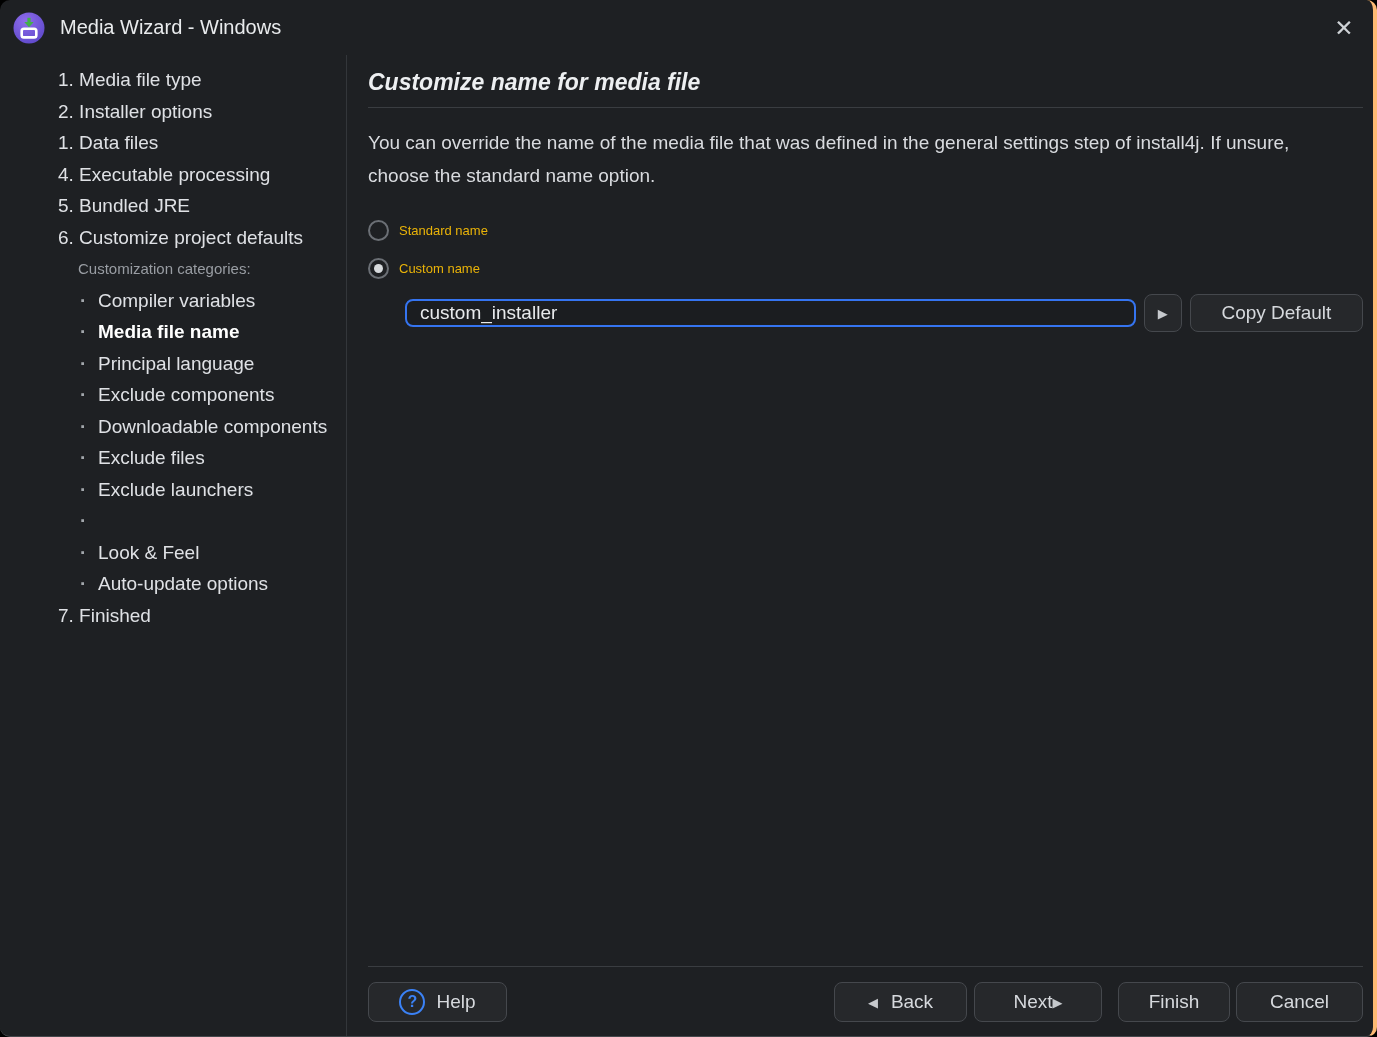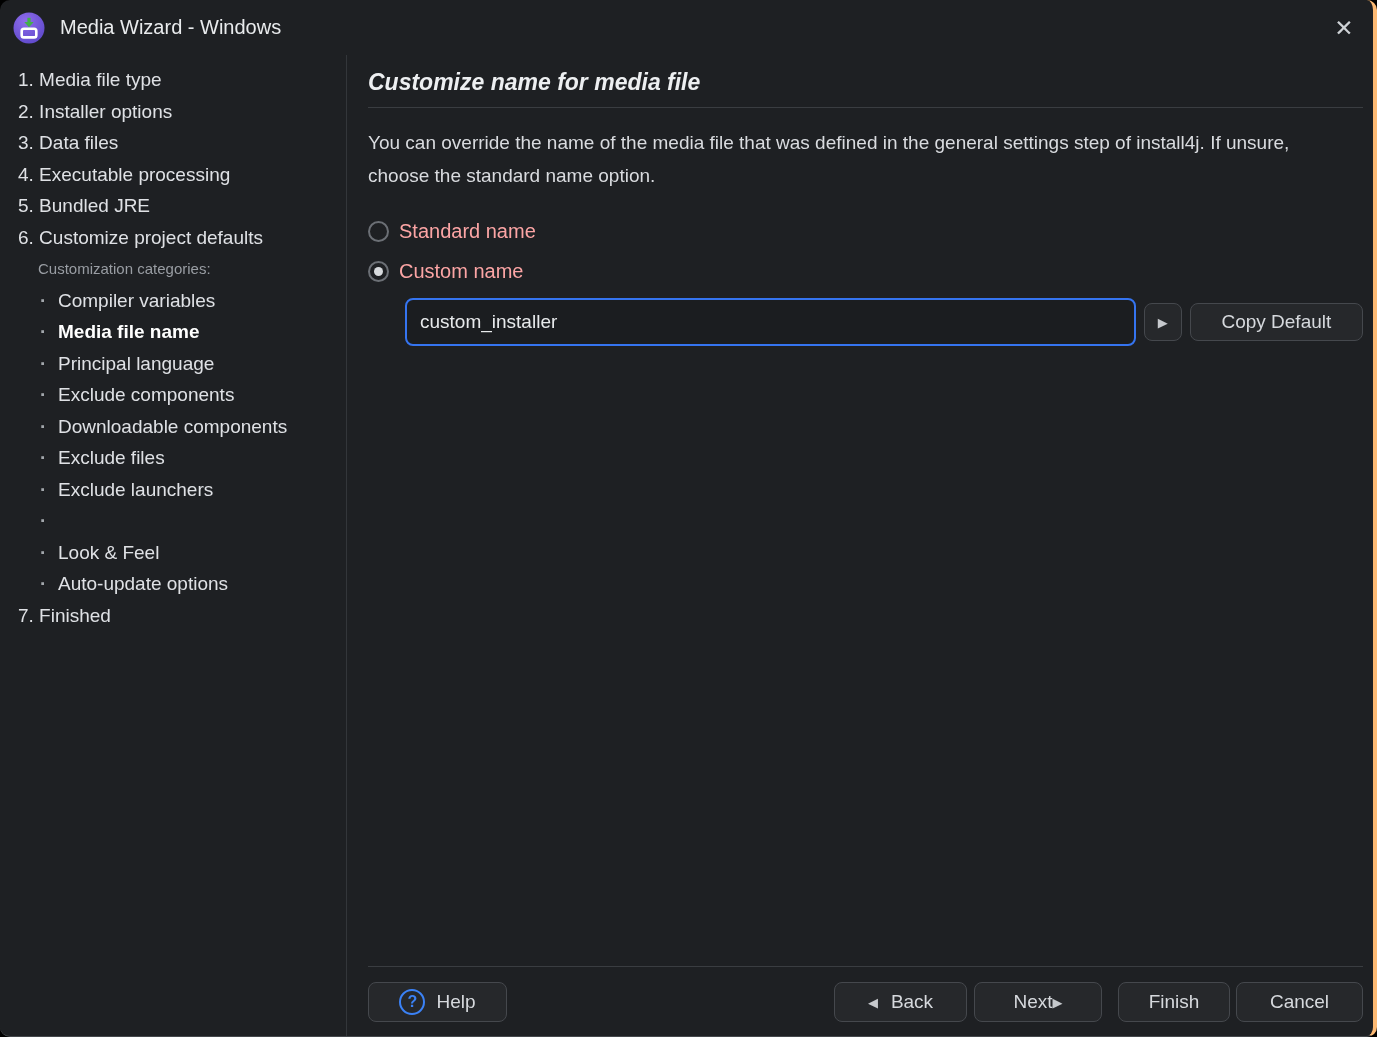--- a/index.html
+++ b/index.html
@@ -26,45 +26,45 @@
   .close-btn {
     margin-left:auto; width:58px; height:55px;
     display:flex; align-items:center; justify-content:center;
     font-size:23px; color:#ced2d6; cursor:default; background:transparent; border:0;
     font-family:"DejaVu Sans", sans-serif;
   }
   
   .body { position:absolute; top:55px; left:0; right:0; bottom:0; display:flex; }
   .sidebar {
     width:347px; flex:0 0 347px; box-sizing:border-box;
-    border-right:1px solid #33363a; padding-top:9px;
+    border-right:1px solid #33363a; padding-top:9px;padding-left:40px;
   }
   .step { padding-left:18px; font-size:19px; line-height:31.5px; white-space:nowrap; color:#dfe1e5; }
   .caption { padding-left:38px; font-size:15px; line-height:31.5px; color:#999da3; white-space:nowrap; }
   .cat { padding-left:40px; font-size:19px; line-height:31.5px; display:flex; align-items:center; white-space:nowrap; color:#dfe1e5; }
   .cat .bullet { width:18px; color:#a3a7ac; font-weight:bold; flex:0 0 18px; }
   .cat.active { font-weight:bold; color:#ffffff; }
   
   .main { flex:1 1 auto; min-width:0; display:flex; flex-direction:column; padding:0 10px 0 21px; box-sizing:border-box; }
   .heading { margin-top:14px; font-size:23px; font-weight:bold; color:#edeff1;font-style:italic; }
   .rule { height:1px; background:#3a3d41; margin-top:11px; }
   .desc { margin-top:18px; font-size:19px; line-height:33px; color:#d9dbdf; max-width:978px; }
   .radios { margin-top:28px; display:flex; flex-direction:column; gap:17px; }
   .radio-row { display:flex; align-items:center; gap:10px; }
   .radio {
     width:21px; height:21px; border-radius:50%;
     border:2px solid #6b6f75; box-sizing:border-box; position:relative; background:transparent;
   }
   .radio.checked::after {
     content:""; position:absolute; inset:4px; border-radius:50%; background:#d7dadd;
   }
-  .radio-label { font-size:20px; color:#fca5a5; }
+  .radio-label { font-size:13px; color:#eab308; }
   .input-row { margin-top:15px; margin-left:37px; display:flex; align-items:center; }
   .text-input {
-    width:734px; height:48px; box-sizing:border-box;
+    width:734px; height:28px; box-sizing:border-box;
     background:#1b1d20; border:2px solid var(--accent,#3574f0); border-radius:8px;
     color:#e8eaec; font-size:19px; padding:0 13px; outline:none;
     font-family:"Liberation Sans", sans-serif;
   }
   .btn {
     background:#26282b; border:1px solid #45484d; border-radius:8px;
     color:#d6d9dd; font-size:19px; display:flex; align-items:center; justify-content:center;
     box-sizing:border-box; cursor:default; font-family:"Liberation Sans", sans-serif;
   }
   .icon-btn { width:38px; height:38px; margin-left:8px; font-size:12px; color:#9da1a6; }
@@ -107,21 +107,21 @@
     </svg>
     <div class="title">Media Wizard - Windows</div>
     <button class="close-btn">✕</button>
   </div>
 
   <div class="body">
 
     <div class="sidebar">
       <div class="step">1. Media file type</div>
       <div class="step">2. Installer options</div>
-      <div class="step">3. Data files</div>
+      <div class="step">1. Data files</div>
       <div class="step">4. Executable processing</div>
       <div class="step">5. Bundled JRE</div>
       <div class="step">6. Customize project defaults</div>
 
       <div class="caption">Customization categories:</div>
 
       <div class="cat">
         <span class="bullet">·</span>
         <span>Compiler variables</span>
       </div>

